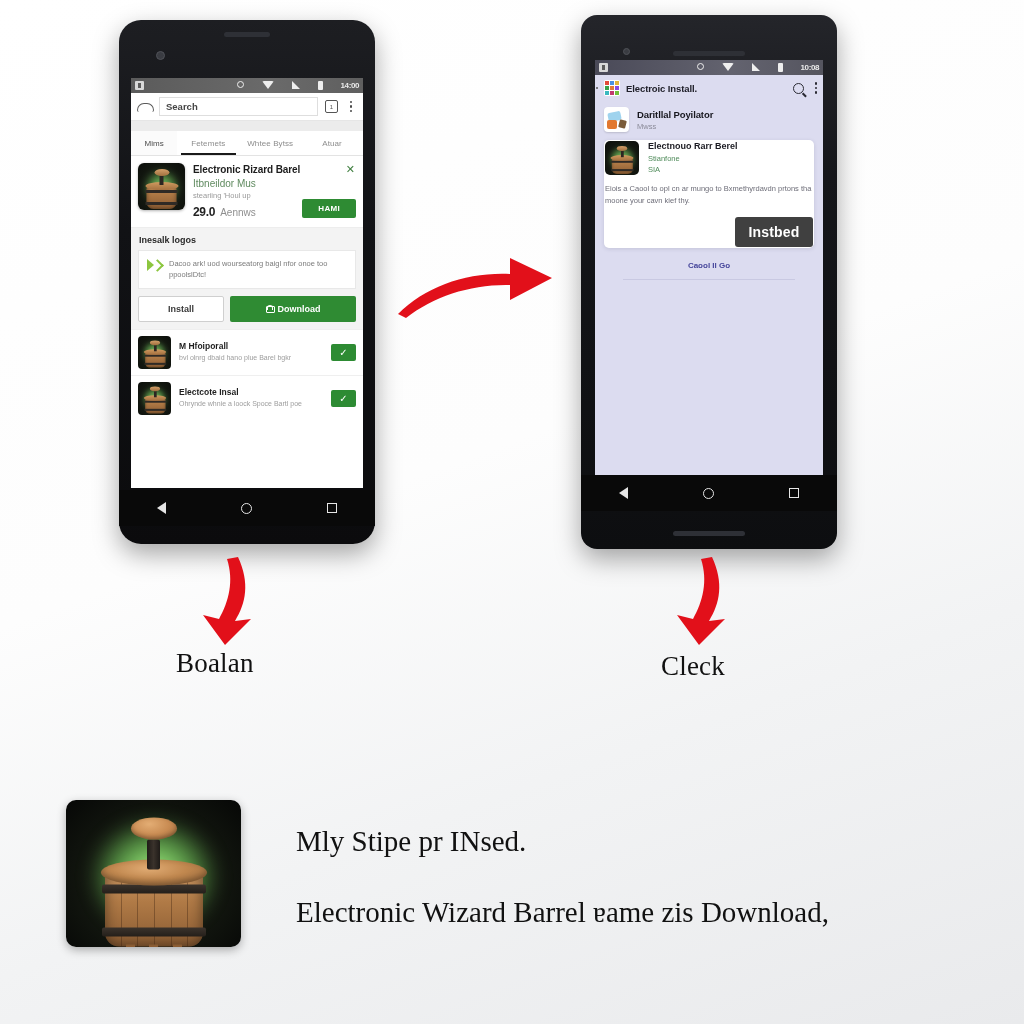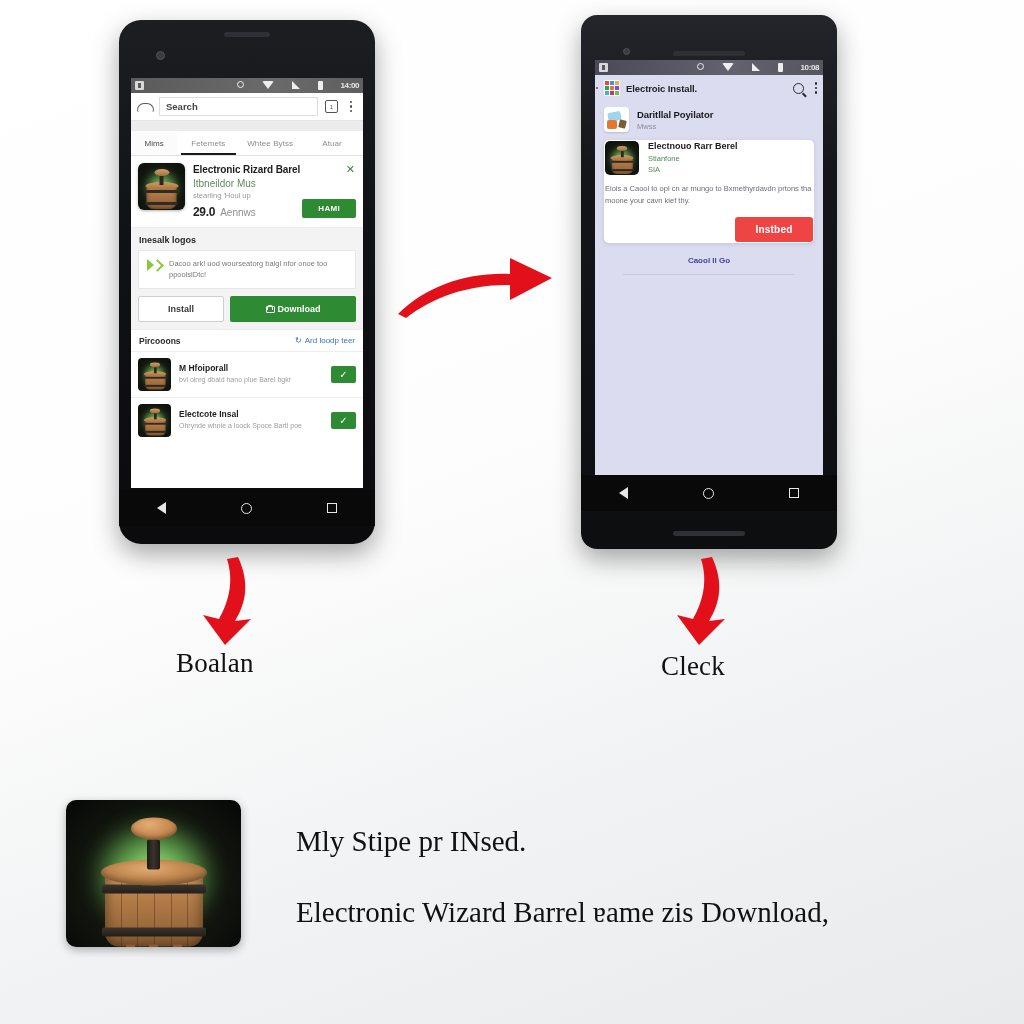--- a/index.html
+++ b/index.html
@@ -251,22 +251,22 @@
     width: 34px;height:34px;border-radius:5px;flex:none;position:relative;overflow:hidden;
     background: radial-gradient(ellipse at 50% 55%, #2a3320 0%, #151a12 55%, #0a0c09 100%);
   }
   .p2-card-icon .glow { filter: blur(2px); }
   .p2-card-icon .barrel { transform: translate(-50%,-50%) scale(.7); }
   .p2-card-title { font-size:9px;font-weight:700;color:#1b1b22;}
   .p2-card-dev { font-size:7.5px;color:#4f8b5a;margin-top:3px;filter: blur(.35px);}
   .p2-card-ver { font-size:7.5px;color:#4f8b5a;margin-top:2px;filter: blur(.35px);}
   .p2-card-body { font-size:7.5px;color:#6d6d78;line-height:1.65;margin-top:8px;filter: blur(.45px);}
   .p2-install-btn {
-    margin: 9px 0 0 auto; width: 78px; background:#ef4444; color:#fff;
-    font-size:10px;font-weight:700;text-align:center;padding:7px 0;border-radius:3px;
+    margin: 9px 0 0 auto; width: 78px; background:#404040; color:#fff;
+    font-size:14px;font-weight:700;text-align:center;padding:7px 0;border-radius:3px;
     filter: blur(.3px); letter-spacing:.2px;
   }
   .p2-link {
     text-align:center; font-size:8px; color:#44449a; font-weight:700;
     margin-top: 13px; filter: blur(.4px);
   }
   .p2-rule { height:1px; background:#c9c9e2; margin: 9px 28px 0 28px;}
 
   
   .arrow-svg { position: absolute; }
@@ -402,27 +402,20 @@
       </div>
       <div class="btn-row">
         <div class="btn-outline">Install</div>
         <div class="btn-fill">
           <span class="lock-ic"></span>
           <span>Download</span>
         </div>
       </div>
     </div>
 
-    <div class="list-head">
-      <div class="list-head-title">Pircooons</div>
-      <div class="list-head-link">
-        <span class="refresh-ic">↻</span>
-        <span>Ard loodp teer</span>
-      </div>
-    </div>
 
     <div class="list-item">
       <div class="li-icon">
         <div class="glow"></div>
         <div class="barrel">
             <div class="knob"></div>
             <div class="stick"></div>
             <div class="lid"></div>
           <div class="body">
               <div class="hoop h1"></div>

